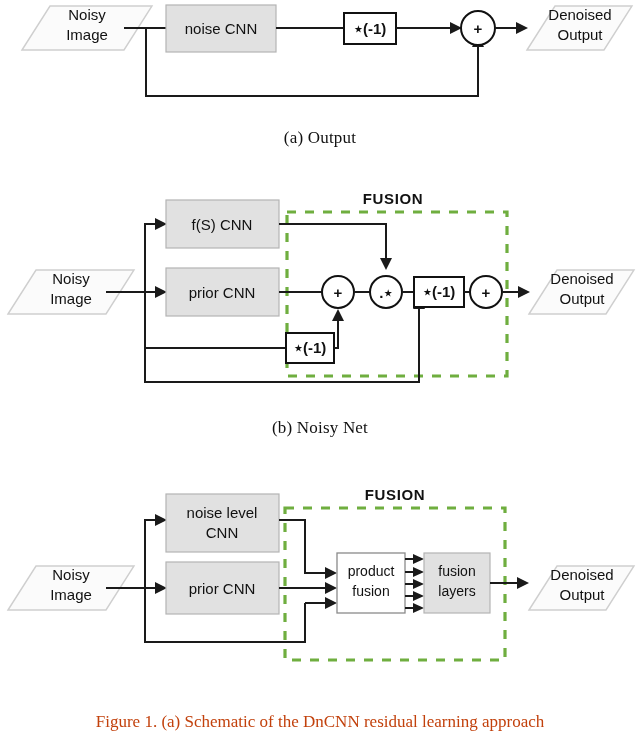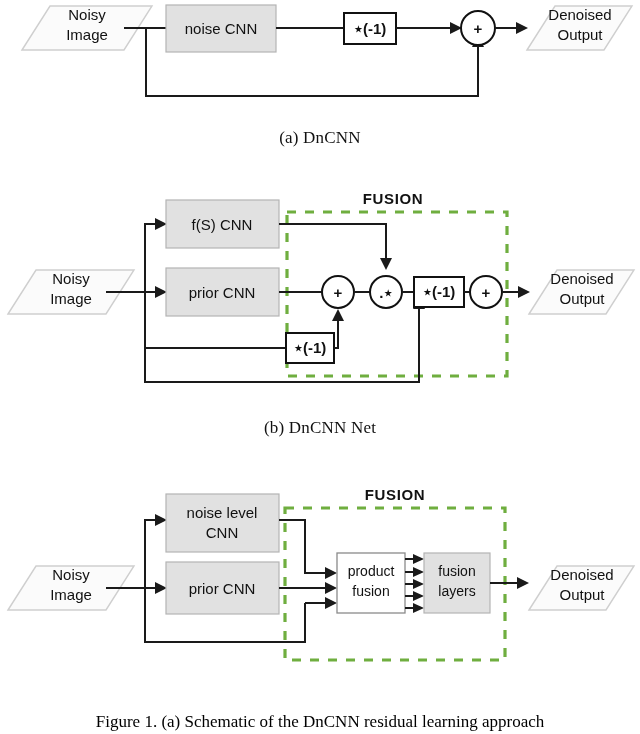--- a/index.html
+++ b/index.html
@@ -44,21 +44,21 @@
   #caption-c { top: 678px; }
 
   .figure-caption {
     position: absolute;
     left: 0;
     top: 712px;
     width: 640px;
     text-align: center;
     font-family: "Liberation Serif", serif;
     font-size: 17px;
-    color: #000000;
+    color: #c2410c;
     white-space: nowrap;
     overflow: hidden;
   }
 
   svg { display: block; }
   svg text {
     font-family: "Liberation Sans", sans-serif;
     fill: #111111;
   }
   .lbl { font-size: 15px; }
@@ -150,21 +150,21 @@
       <polygon fill="#1a1a1a" points="516,22 528,28 516,34"></polygon>
 
       <g>
         <polygon class="io-shape" points="527,50 555,6 632,6 604,50"></polygon>
         <text class="lbl" x="580" y="20" text-anchor="middle">Denoised</text>
         <text class="lbl" x="580" y="40" text-anchor="middle">Output</text>
       </g>
     </svg>
   </div>
 
-  <div class="subcaption" id="caption-a">(a)  DnCNN</div>
+  <div class="subcaption" id="caption-a">(a)  Output</div>
 
   <div class="panel" id="panel-b" style="top:180px;">
     <svg width="640" height="230" viewBox="0 0 640 230">
 
       <rect class="fusion-rect" x="287" y="32" width="220" height="164"></rect>
       <text class="lbl-fusion" x="393" y="24" text-anchor="middle" fill="#6fae3f">FUSION</text>
 
       <g>
         <polygon class="io-shape" points="8,134 36,90 134,90 106,134"></polygon>
         <text class="lbl" x="71" y="104" text-anchor="middle">Noisy</text>
@@ -233,21 +233,21 @@
       <polygon fill="#1a1a1a" points="518,106 530,112 518,118"></polygon>
 
       <g>
         <polygon class="io-shape" points="529,134 557,90 634,90 606,134"></polygon>
         <text class="lbl" x="582" y="104" text-anchor="middle">Denoised</text>
         <text class="lbl" x="582" y="124" text-anchor="middle">Output</text>
       </g>
     </svg>
   </div>
 
-  <div class="subcaption" id="caption-b">(b)  DnCNN Net</div>
+  <div class="subcaption" id="caption-b">(b)  Noisy Net</div>
 
   <div class="panel" id="panel-c">
     <svg width="640" height="200" viewBox="0 0 640 200">
 
       <rect class="fusion-rect" x="285" y="38" width="220" height="152"></rect>
       <text class="lbl-fusion" x="395" y="30" text-anchor="middle" fill="#6fae3f">FUSION</text>
 
       <g>
         <polygon class="io-shape" points="8,140 36,96 134,96 106,140"></polygon>
         <text class="lbl" x="71" y="110" text-anchor="middle">Noisy</text>

